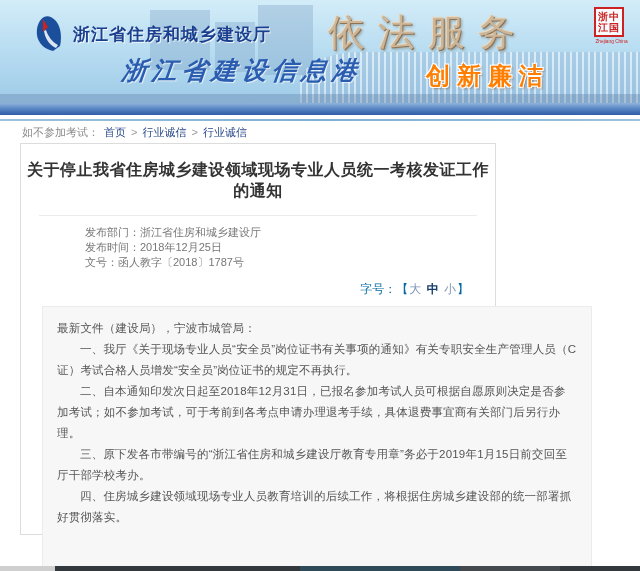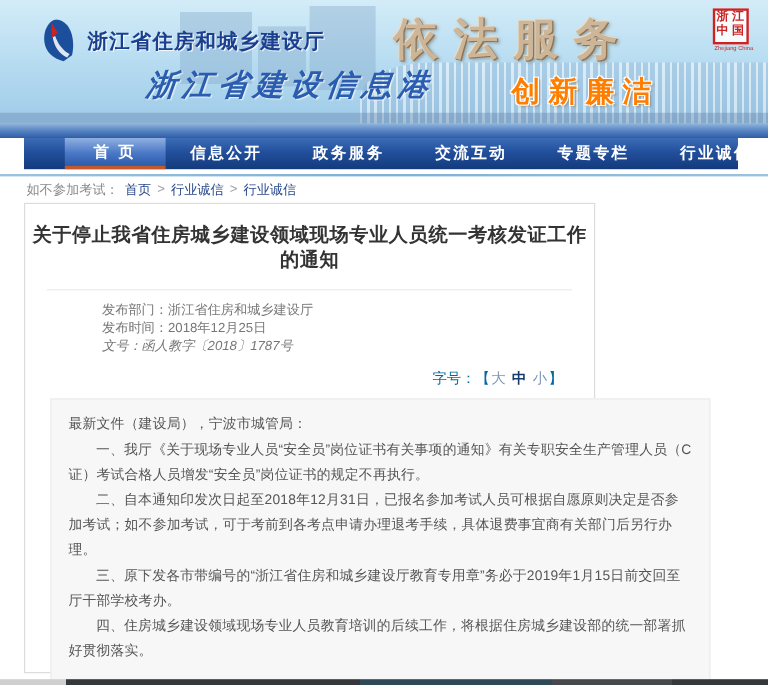--- a/index.html
+++ b/index.html
@@ -22,29 +22,29 @@
   .banner-strip { position:absolute; left:0; bottom:0; width:640px; height:12px;
     background:linear-gradient(180deg,#8fb4dc 0%,#5b88c4 45%,#2f5ca6 100%); }
 
   .logo-row { position:absolute; left:34px; top:16px; display:flex; align-items:center; }
   .logo-svg { width:30px; height:36px; margin-right:9px; }
   .site-name { font-size:17px; font-weight:bold; color:#1b3f8f; letter-spacing:1px;
     text-shadow:1px 1px 0 rgba(255,255,255,.8); }
   .portal-name { position:absolute; left:122px; top:54px; font-size:25px; font-weight:bold;
     color:#2a5cb0; font-family:"DejaVu Serif","Liberation Serif",serif; font-style:italic;
     letter-spacing:5px; transform:skewX(-6deg); text-shadow:1px 1px 1px rgba(255,255,255,.7); }
-  .slogan1 { position:absolute; left:328px; top:8px; font-size:37px; font-weight:bold;
+  .slogan1 { position:absolute; left:328px; top:8px; font-size:37px; font-weight:normal;
     letter-spacing:13px; color:#cfb391; opacity:.92;
     text-shadow:1px 1px 0 #8a6a4a, -1px -1px 0 #e9dcc6, 2px 2px 3px rgba(90,70,40,.5); }
   .slogan2 { position:absolute; left:426px; top:60px; font-size:24px; font-weight:bold;
     letter-spacing:7px; color:#ff7e00;
     text-shadow:-1px -1px 0 #fff,1px -1px 0 #fff,-1px 1px 0 #fff,1px 1px 0 #fff,2px 2px 2px rgba(120,60,0,.4); }
   .seal { position:absolute; right:14px; top:7px; width:34px; text-align:center; }
   .seal-box { width:30px; height:30px; margin:0 auto; background:rgba(255,255,255,.85);
-    border:2px solid #cc2222; display:flex; flex-direction:row; justify-content:center; }
+    border:2px solid #cc2222; display:flex; flex-direction:column; justify-content:center; }
   .seal-box div { font-size:10px; line-height:11px; color:#cc2222; font-weight:bold; letter-spacing:1px; }
   .seal-cap { font-size:6px; color:#cc2222; transform:scale(.8); white-space:nowrap; margin-top:1px; }
 
   
   .nav { margin-left:20px; width:595px; height:26px; display:flex; align-items:stretch;
     background:linear-gradient(180deg,#3d6db6 0%,#224f9c 45%,#133a7c 100%); padding-left:34px; }
   .nav-item { color:#ffffff; font-size:13px; font-weight:bold; letter-spacing:2px;
     padding:0 21px; display:flex; align-items:center; cursor:pointer; white-space:nowrap; }
   .nav-item.active { background:linear-gradient(180deg,#8fb0e0 0%,#4a78c6 55%,#2d5cab 100%);
     border-bottom:3px solid #c0592e; padding:0 24px; }
@@ -58,21 +58,21 @@
   .crumb-sep { color:#9a9a9a; }
 
   
   .article-box { margin:4px 20px 0 20px; width:476px; height:392px; background:#fff;
     border:1px solid #dcdcdc; }
   .article-title { margin-top:16px; text-align:center; font-size:16px; font-weight:bold;
     color:#333333; letter-spacing:.5px; }
   .title-divider { margin:13px 18px 0 18px; border-top:1px solid #ececec; }
   .meta-row { margin-top:9px; padding:0 30px 0 64px; display:flex; font-size:11px; color:#777777;flex-direction:column; }
   .meta-item { margin-right:38px; white-space:nowrap; }
-  .meta-item:last-child { margin-right:0;font-style:italic; }
+  .meta-item:last-child { margin-right:0; }
   .fontsize-row { margin-top:11px; padding-right:26px; text-align:right; font-size:12px; color:#8a9ab0; }
   .fz { cursor:pointer; margin:0 1px; color:#7d96b5; }
   .fz.mid { color:#173c6e; font-weight:bold; }
   .fz-brk { color:#0369a1; }
 
   .body-box { margin:8px 21px 0 21px; width:550px; height:285px; background:#f7f7f7;
     border:1px solid #ececec; padding:11px 14px 0 14px; font-size:11.5px; color:#555555;
     line-height:21px; letter-spacing:.2px; }
   .body-box p { margin:0; }
   .body-box p.indent { text-indent:2em; }
@@ -110,28 +110,20 @@
       <div class="seal-box">
         <div>浙中</div>
         <div>江国</div>
       </div>
       <div class="seal-cap">Zhejiang China</div>
     </div>
 
     <div class="banner-strip"></div>
   </div>
 
-  <div class="nav">
-    <div class="nav-item active">首 页</div>
-    <div class="nav-item">信息公开</div>
-    <div class="nav-item">政务服务</div>
-    <div class="nav-item">交流互动</div>
-    <div class="nav-item">专题专栏</div>
-    <div class="nav-item">行业诚信</div>
-  </div>
   <div class="subline"></div>
 
   <div class="breadcrumb">
     <span>如不参加考试：</span>
     <a>首页</a>
     <span class="crumb-sep">&gt;</span>
     <a>行业诚信</a>
     <span class="crumb-sep">&gt;</span>
     <a>行业诚信</a>
   </div>

